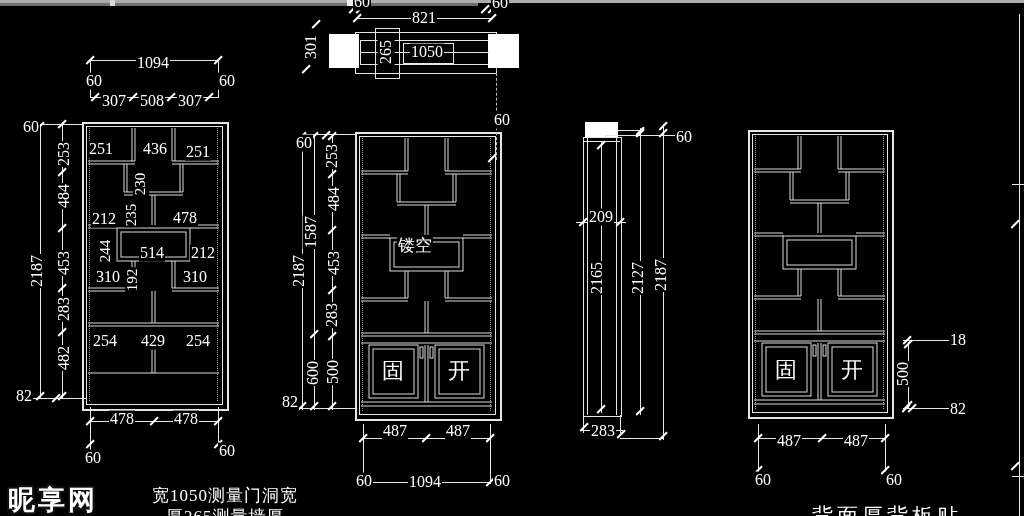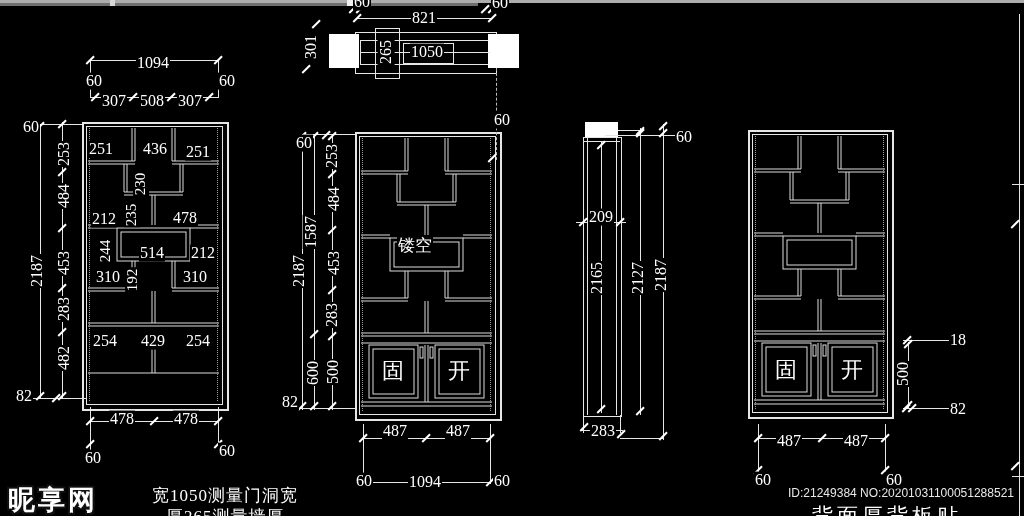--- a/index.html
+++ b/index.html
@@ -84,21 +84,20 @@
 
   <div class="cjk dim" style="left:415px;top:246px;font-size:17px;">镂空</div>
   <div class="door" style="left:393px;top:371px;">固</div>
   <div class="door" style="left:459px;top:371px;">开</div>
   <div class="door" style="left:786px;top:370px;">固</div>
   <div class="door" style="left:852px;top:370px;">开</div>
 
   <div class="note" style="left:152px;top:484px;">宽1050测量门洞宽</div>
   <div class="note" style="left:166px;top:505px;">厚265测量墙厚</div>
 
-  <div class="idtx" style="left:788px;top:486px;">ID:21249384 NO:20201031100051288521</div>
   <div class="cjk" style="left:812px;top:502px;font-size:21px;letter-spacing:4px;">背面厚背板贴</div>
 
   <div class="wm-cn" style="left:8px;top:482px;">昵享网</div>
 <div class="rc" style="left: 355px; top: 32px; width: 140px; height: 40px;"></div>
     <div class="rc" style="left: 360px; top: 40px; width: 130px; height: 23px;"></div>
     <div class="rc fill" style="left: 329px; top: 34px; width: 30px; height: 34px;"></div>
     <div class="rc fill" style="left: 488px; top: 34px; width: 31px; height: 34px;"></div>
     <div class="rc" style="left: 375px; top: 28px; width: 23px; height: 49px;"></div>
     <div class="rc" style="left: 403px; top: 43px; width: 49px; height: 19px;"></div>
     <div class="rc bw2" style="left: 82px; top: 122px; width: 143px; height: 285px;"></div>

